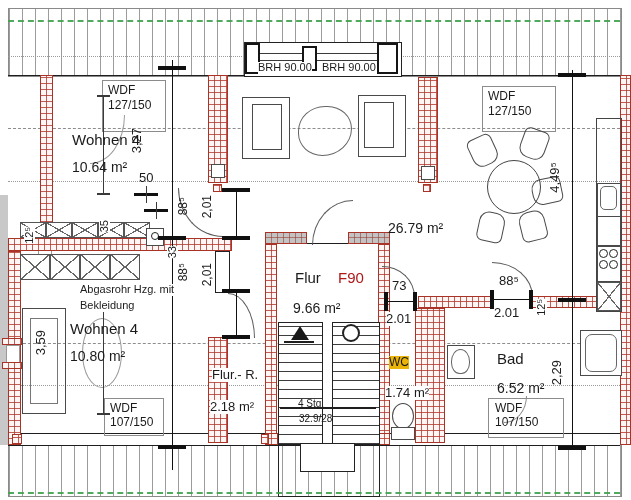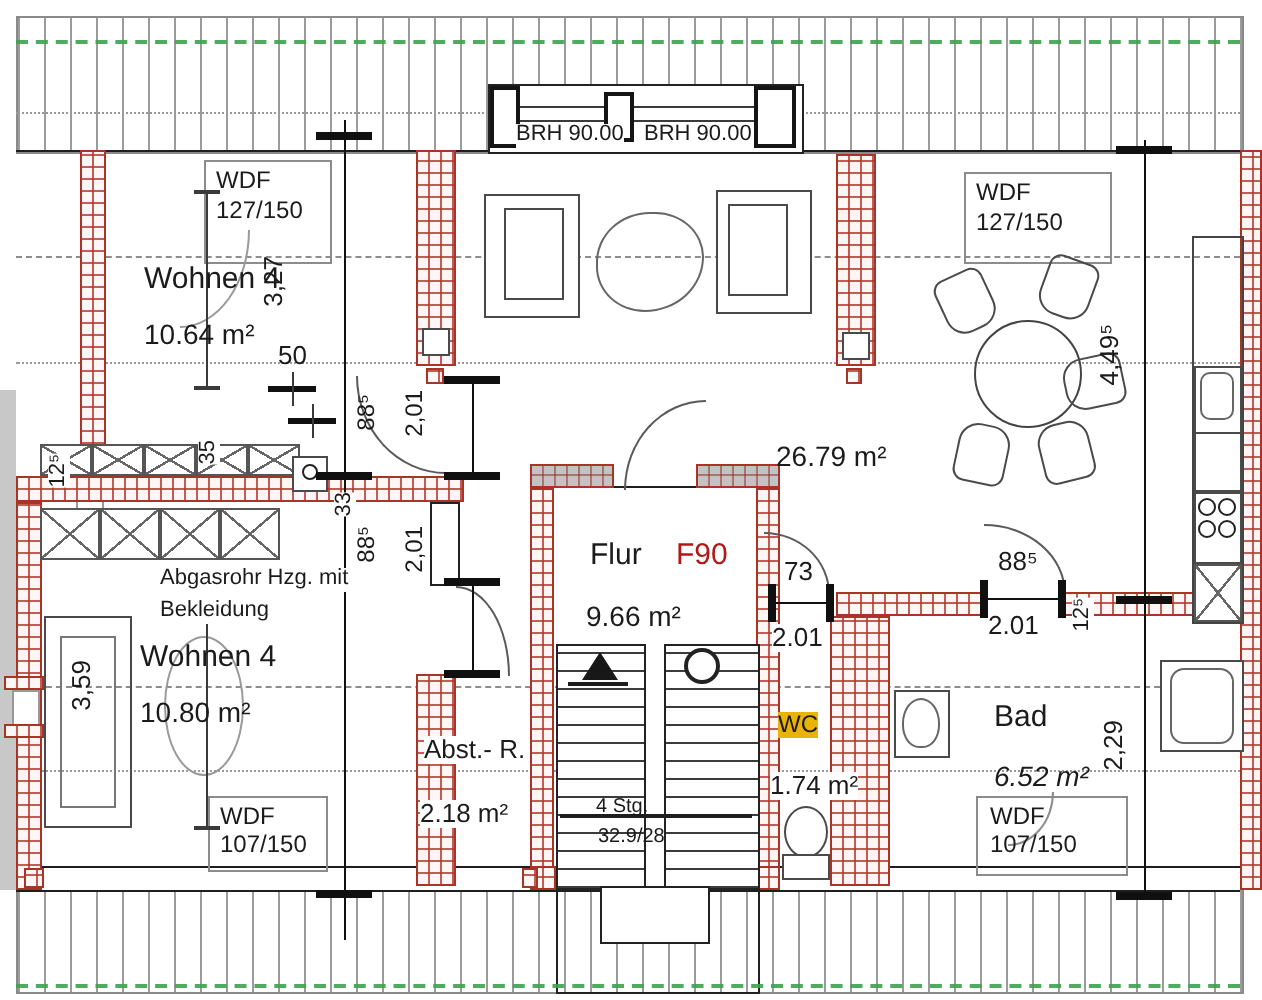--- a/index.html
+++ b/index.html
@@ -257,28 +257,28 @@
 
   <div class="abs txt" style="left:70px;top:321px;font-size:15px;">Wohnen 4</div>
   <div class="abs txt" style="left:70px;top:349px;font-size:14px;">10.80 m²</div>
   <div class="abs txt" style="left:110px;top:402px;font-size:12px;">WDF</div>
   <div class="abs txt" style="left:110px;top:416px;font-size:12px;">107/150</div>
 
   <div class="abs txt" style="left:295px;top:270px;font-size:15px;">Flur</div>
   <div class="abs txt fire" style="left:338px;top:270px;font-size:15px;">F90</div>
   <div class="abs txt" style="left:293px;top:301px;font-size:14px;">9.66 m²</div>
 
-  <div class="abs txt" style="left:212px;top:368px;font-size:13px;background:#fff;">Abst.- R.</div>
+  <div class="abs txt" style="left:212px;top:368px;font-size:13px;background:#fff;">Flur.- R.</div>
   <div class="abs txt" style="left:210px;top:400px;font-size:13px;background:#fff;">2.18 m²</div>
 
   <div class="abs txt" style="left:389px;top:356px;font-size:12px;background:#eab308;">WC</div>
   <div class="abs txt" style="left:385px;top:386px;font-size:13px;background:#fff;">1.74 m²</div>
 
   <div class="abs txt" style="left:497px;top:351px;font-size:15px;">Bad</div>
-  <div class="abs txt" style="left:497px;top:381px;font-size:14px;font-style:italic;">6.52 m²</div>
+  <div class="abs txt" style="left:497px;top:381px;font-size:14px;">6.52 m²</div>
   <div class="abs txt" style="left:495px;top:402px;font-size:12px;">WDF</div>
   <div class="abs txt" style="left:495px;top:416px;font-size:12px;">107/150</div>
 
   <div class="abs vtext" style="left:130px;top:128px;font-size:13px;">3,27</div>
   <div class="abs vtext" style="left:34px;top:330px;font-size:13px;">3,59</div>
   <div class="abs vtext" style="left:548px;top:162px;font-size:13px;">4,49⁵</div>
   <div class="abs vtext" style="left:550px;top:360px;font-size:13px;">2,29</div>
   <div class="abs txt" style="left:139px;top:171px;font-size:13px;">50</div>
   <div class="abs vtext" style="left:99px;top:220px;font-size:11px;background:#fff;">35</div>
   <div class="abs vtext" style="left:167px;top:246px;font-size:11px;background:#fff;">33</div>

